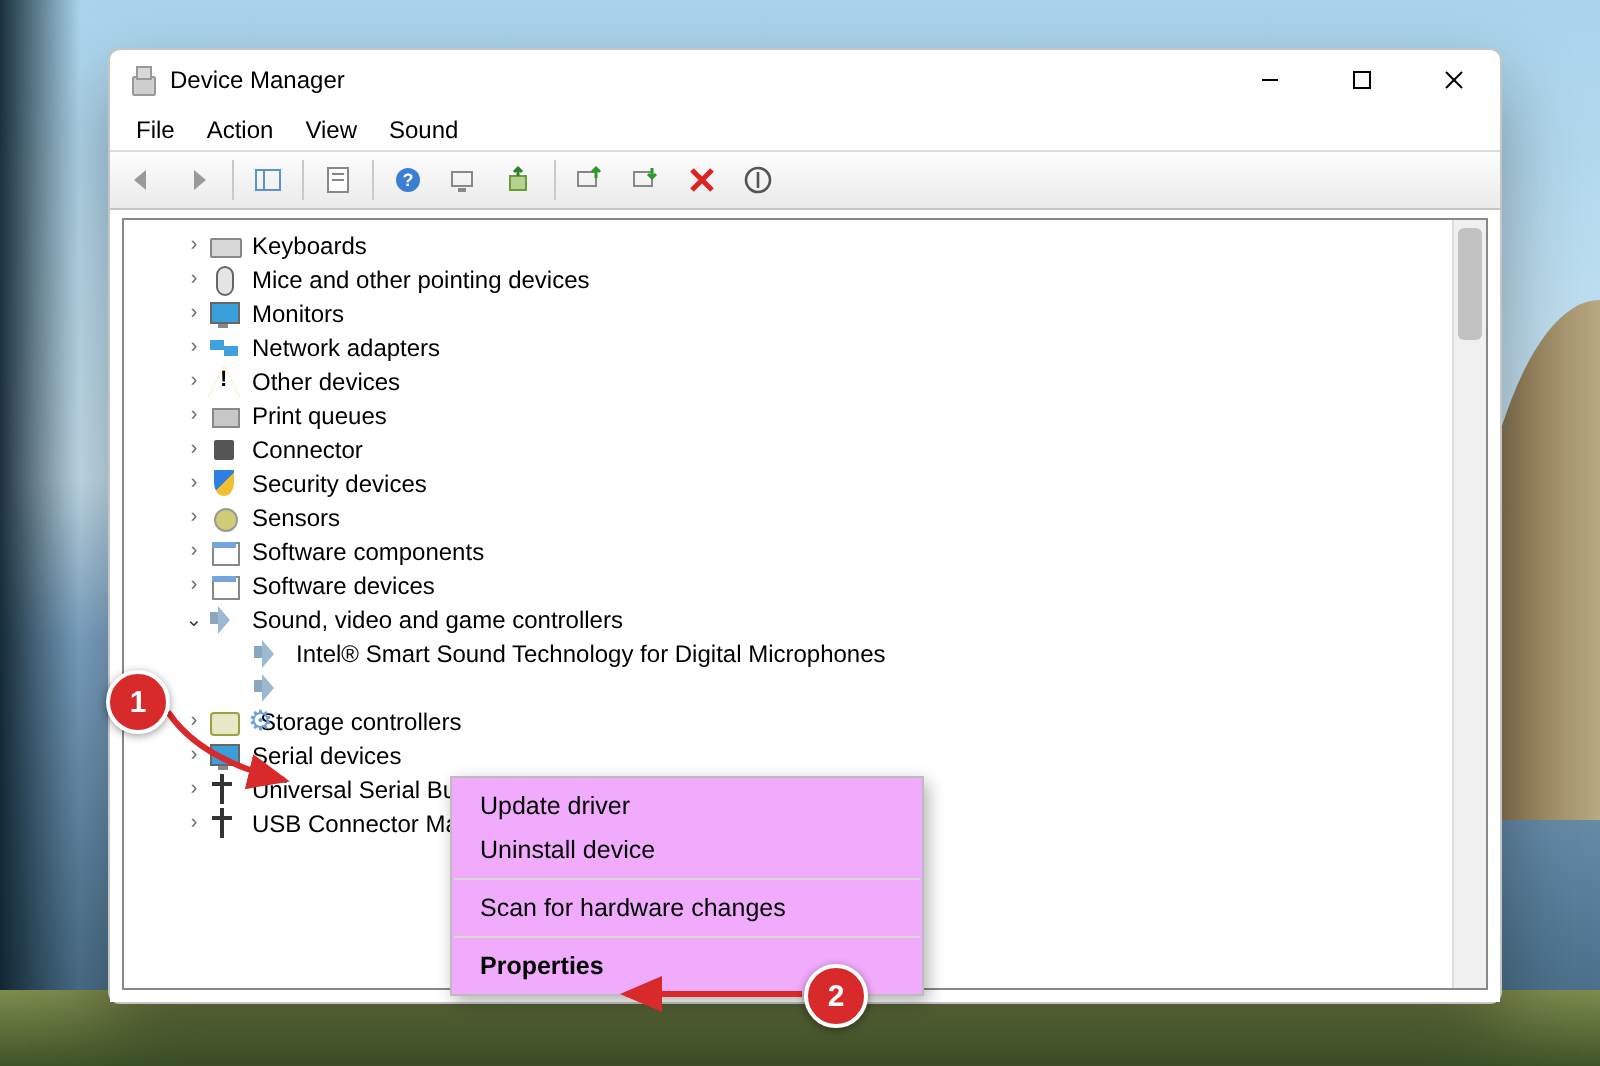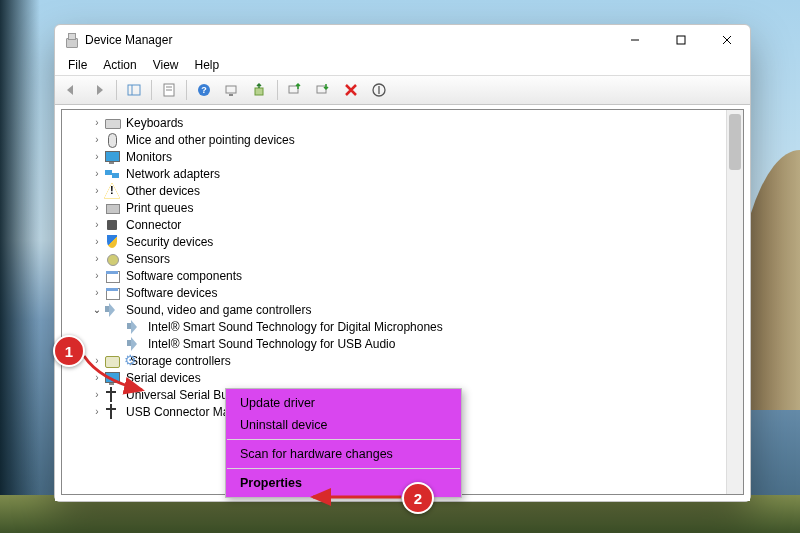--- a/index.html
+++ b/index.html
@@ -57,21 +57,21 @@
   .ic-sensor::before{content:"";position:absolute;left:3px;top:3px;width:10px;height:10px;background:#d0cc75;border:1px solid #999;border-radius:50%;}
   .ic-sw::before{content:"";position:absolute;left:2px;top:3px;width:12px;height:10px;background:#fff;border:1px solid #888;}
   .ic-sw::after{content:"";position:absolute;left:2px;top:3px;width:12px;height:3px;background:#76a5de;}
   .ic-speaker::before{content:"";position:absolute;left:1px;top:4px;width:4px;height:6px;background:#8aa7bf;}
   .ic-speaker::after{content:"";position:absolute;left:5px;top:1px;border-left:6px solid #9cb9d2;border-top:7px solid transparent;border-bottom:7px solid transparent;}
   .ic-storage::before{content:"";position:absolute;left:1px;top:3px;width:13px;height:10px;border:1px solid #9ba041;border-radius:2px;background:#e8e8c8;}
   .ic-gear::before{content:"⚙";position:absolute;left:0;top:-1px;font-size:14px;color:#6fa0d9;}
   .ic-usb::before{content:"";position:absolute;left:6px;top:0;width:2px;height:15px;background:#333;}
   .ic-usb::after{content:"";position:absolute;left:2px;top:4px;width:10px;height:2px;background:#333;}
 
-  .context-menu { position:absolute; left:225px; top:388px; width:235px; background:#d946ef; border:1px solid #bcbcbc; box-shadow:2px 3px 8px rgba(0,0,0,.3); padding:3px 0; z-index:20; }
+  .context-menu { position:absolute; left:225px; top:388px; width:235px; background:#f0abfc; border:1px solid #bcbcbc; box-shadow:2px 3px 8px rgba(0,0,0,.3); padding:3px 0; z-index:20; }
   .cm-item { padding:4px 14px; font-size:12.5px; }
   .cm-item.bold { font-weight:700; }
   .cm-sep { height:1px; background:#d8d8d8; margin:3px 1px; }
 
   
   .badge { position:absolute; width:28px; height:28px; border-radius:50%; background:#d82a2a; border:2px solid #fff; color:#fff; font-weight:700; display:flex; align-items:center; justify-content:center; font-size:15px; box-shadow:0 1px 4px rgba(0,0,0,.4); z-index:30; }
   .arrow { position:absolute; z-index:29; }
 </style>
 </head>
 <body>
@@ -107,21 +107,21 @@
             <line x1="9" y1="1" x2="1" y2="9" stroke="#000" stroke-width="1"></line>
           </svg>
         </div>
     </div>
   </div>
 
   <div class="menubar">
     <span>File</span>
     <span>Action</span>
     <span>View</span>
-    <span>Help</span>
+    <span>Sound</span>
   </div>
 
   <div class="toolbar">
     <div class="tbtn">
         <svg viewBox="0 0 16 16">
           <path d="M10 3 L4 8 L10 13 Z" fill="#9a9a9a"></path>
         </svg>
       </div>
     <div class="tbtn">
         <svg viewBox="0 0 16 16">
@@ -250,21 +250,20 @@
             <span class="chev down">⌄</span>
             <span class="ic ic-speaker"></span>
             <span class="label">Sound, video and game controllers</span>
           </div>
         <div class="row child">
             <span class="ic ic-speaker"></span>
             <span class="label">Intel® Smart Sound Technology for Digital Microphones</span>
           </div>
         <div class="row child">
             <span class="ic ic-speaker"></span>
-            <span class="label">Intel® Smart Sound Technology for USB Audio</span>
           </div>
         <div class="row cat">
             <span class="chev">›</span>
             <span class="ic ic-storage"></span>
             <span class="ic ic-gear" style="width:0"></span>
             <span class="label">Storage controllers</span>
           </div>
         <div class="row cat">
             <span class="chev">›</span>
             <span class="ic ic-monitor"></span>

